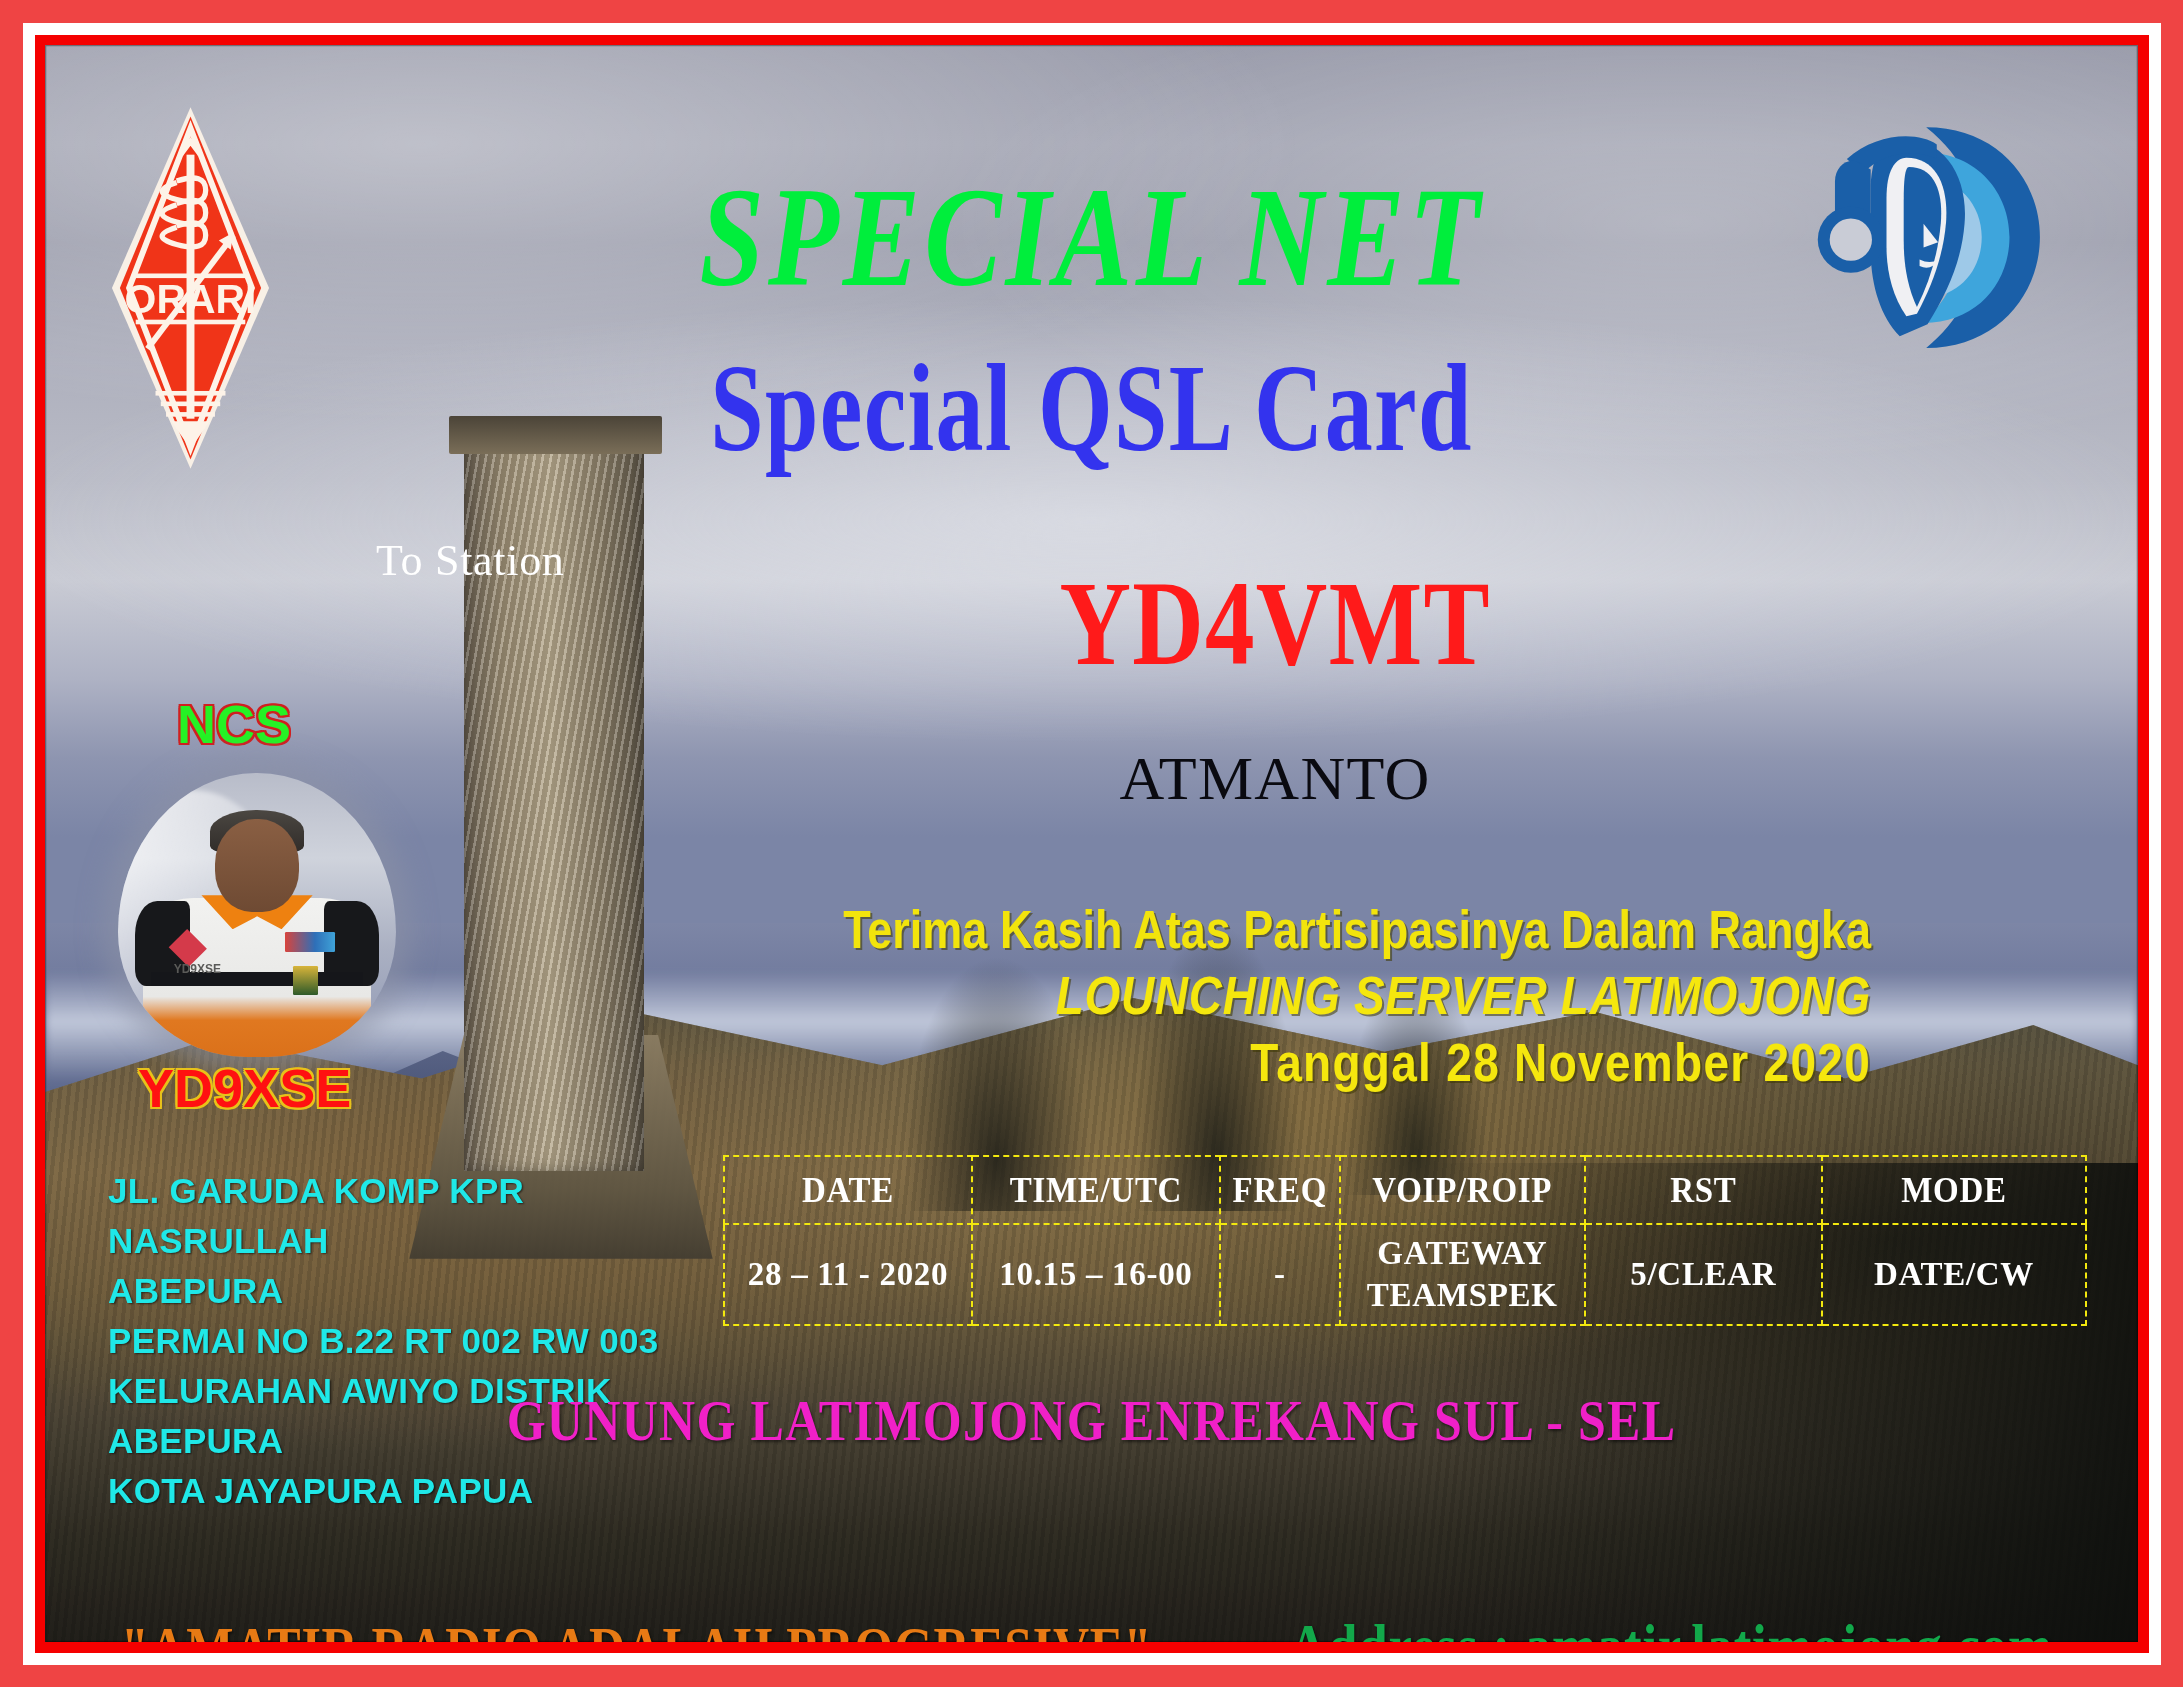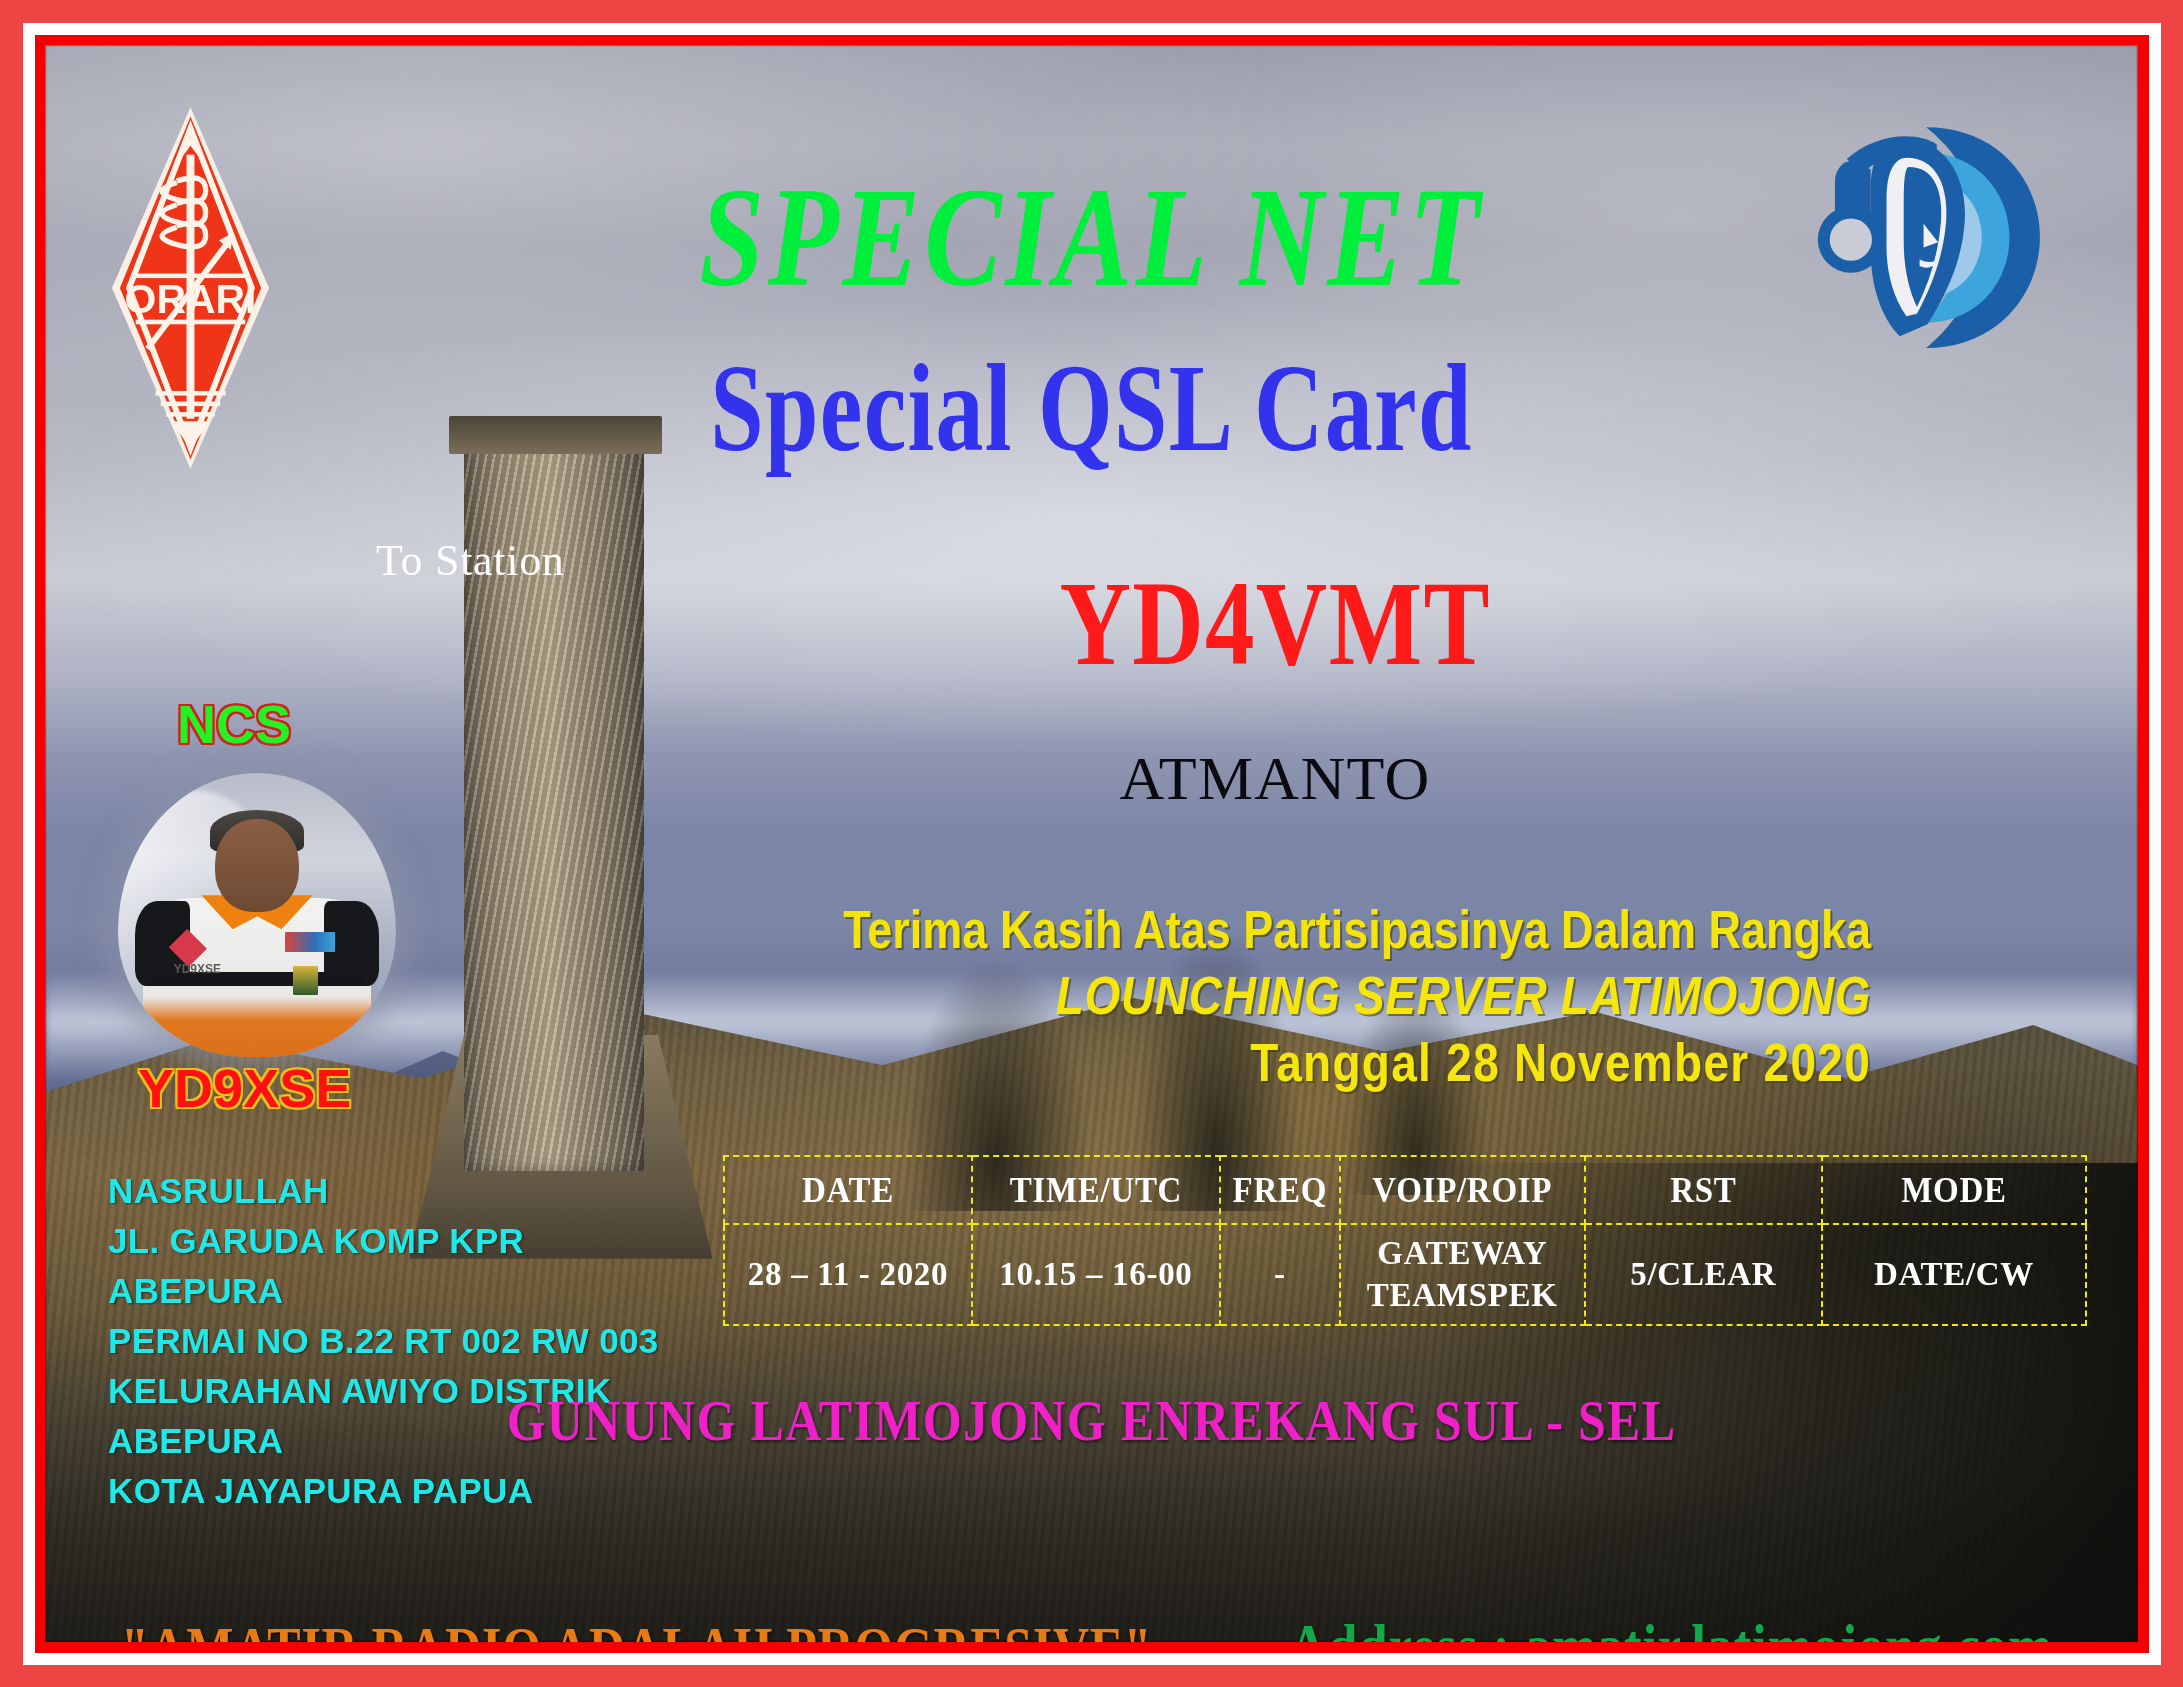--- a/index.html
+++ b/index.html
@@ -350,22 +350,22 @@
          <div class="belt"></div>
          <div class="patch"></div>
          <div class="badge"></div>
          <div class="id"></div>
          <div class="sid">YD9XSE</div>
        </div>
 
        <div class="ncs-call">YD9XSE</div>
 
        <div class="addr">
+         <div>JL. GARUDA KOMP KPR</div>
          <div>NASRULLAH</div>
-         <div>JL. GARUDA KOMP KPR</div>
          <div>ABEPURA</div>
          <div>PERMAI NO B.22 RT 002 RW 003</div>
          <div>KELURAHAN AWIYO DISTRIK</div>
          <div>ABEPURA</div>
          <div>KOTA JAYAPURA PAPUA</div>
        </div>
 
        <table class="qso-table">
          <colgroup>
            <col style="width:18.2%">

